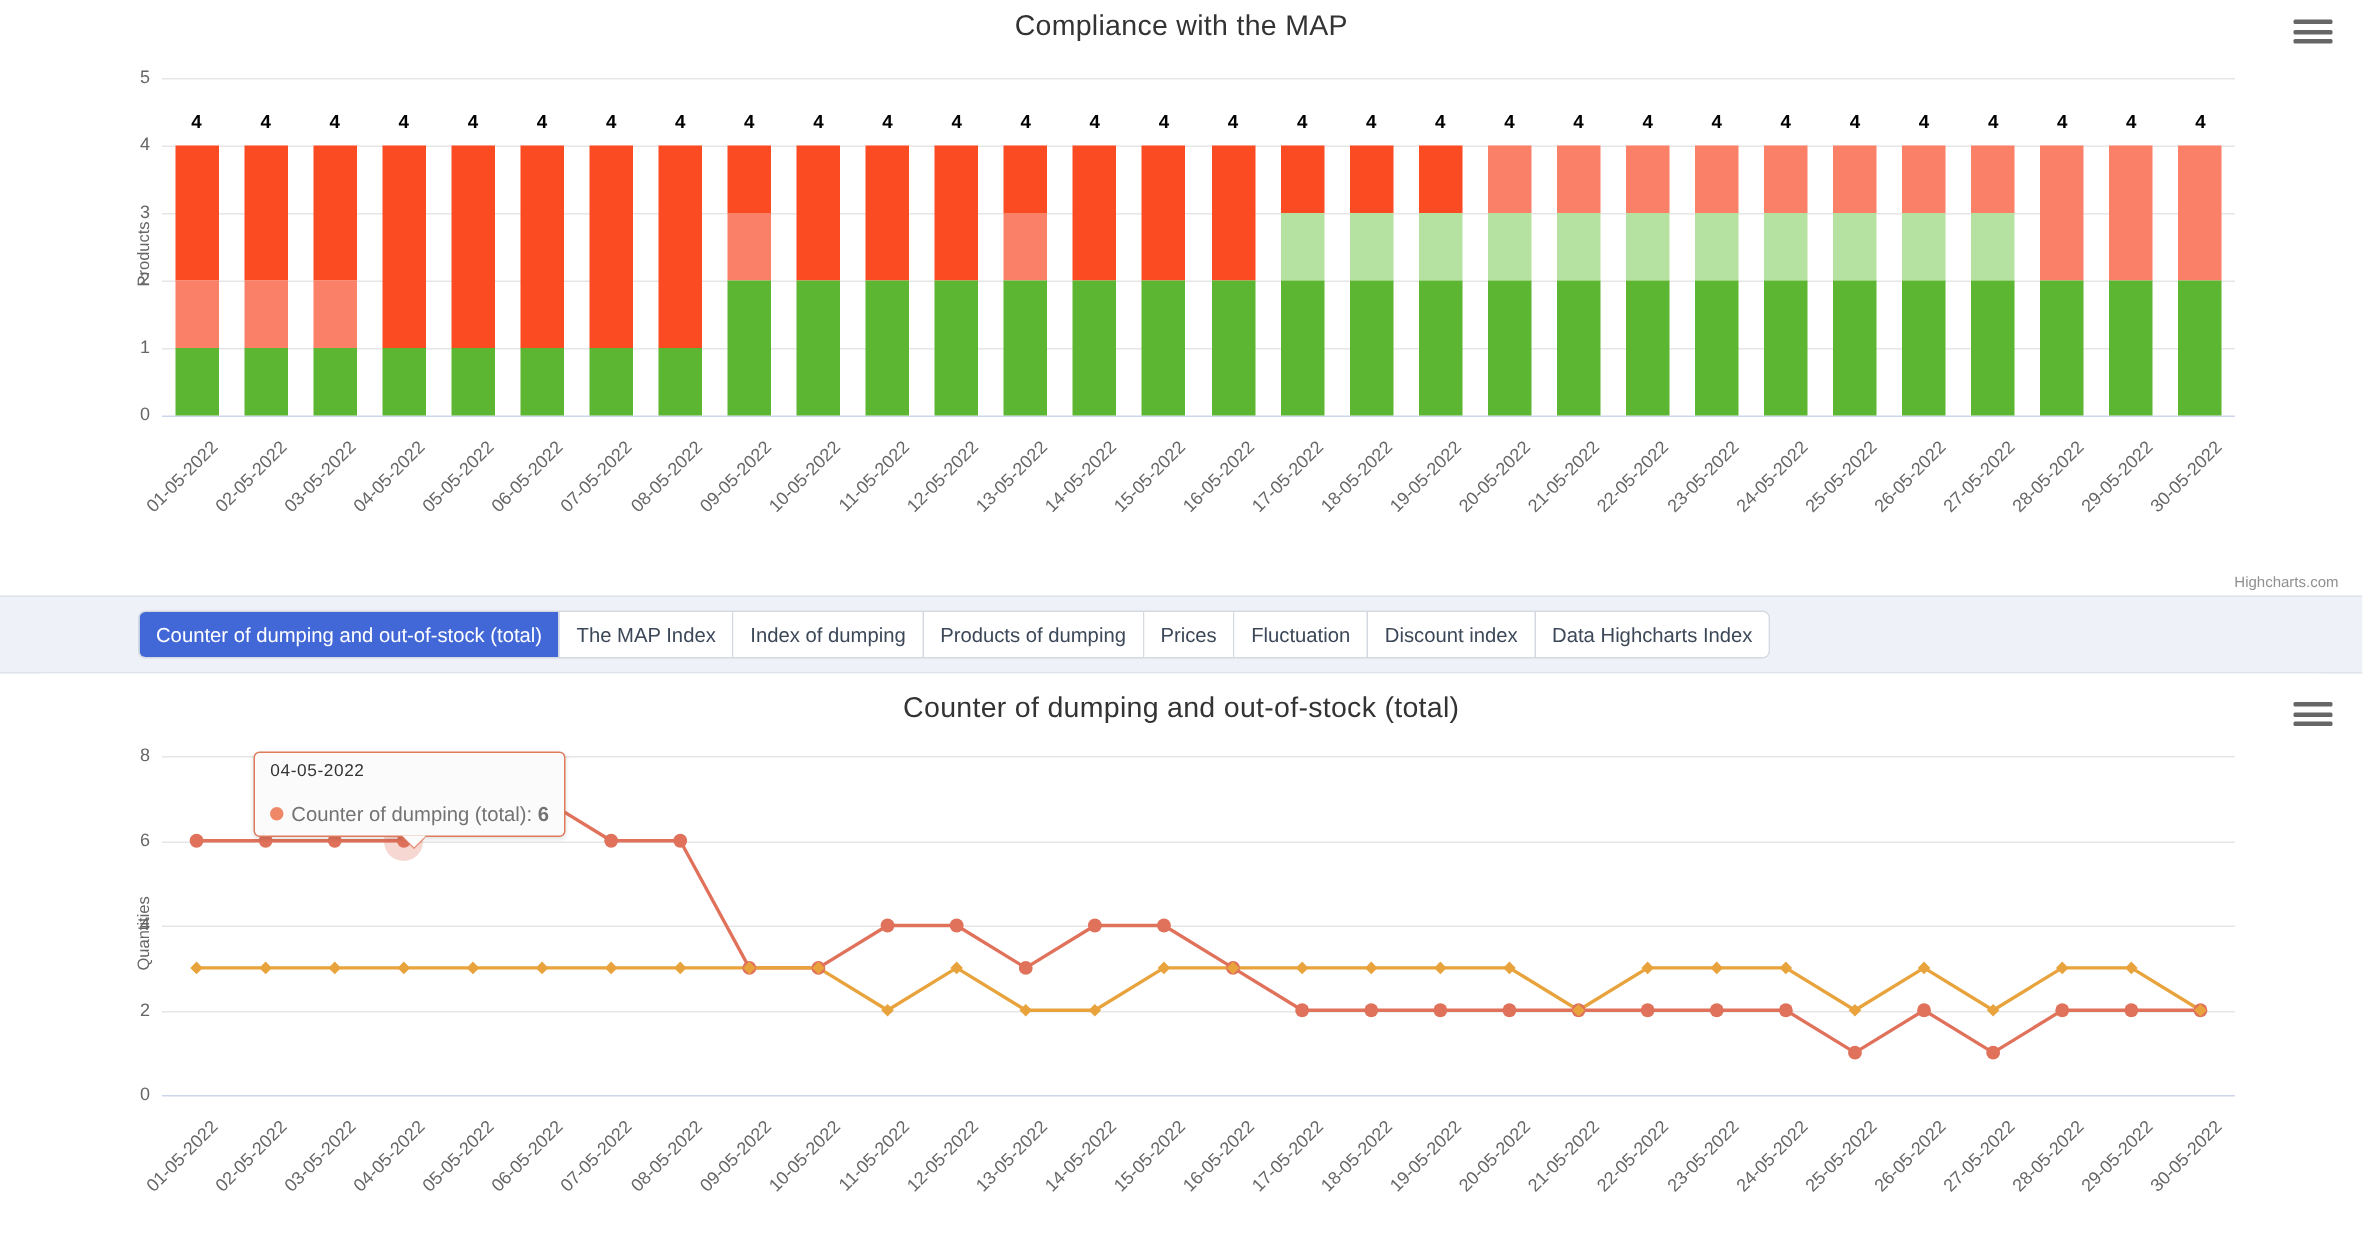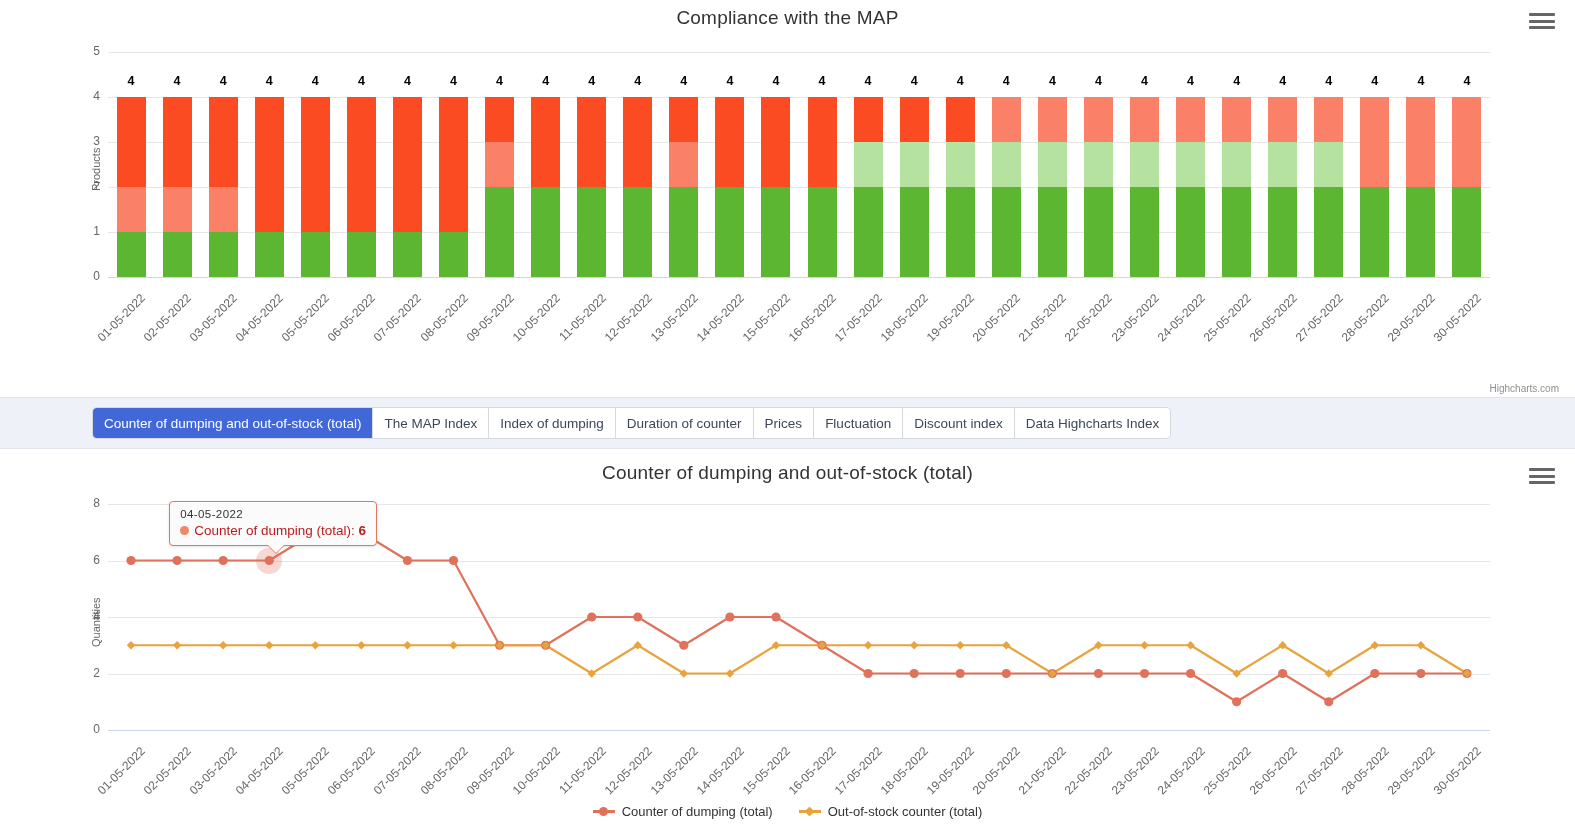--- a/index.html
+++ b/index.html
@@ -141,21 +141,21 @@
     border: 1px solid #e07a5c;
     border-radius: 4px;
     padding: 6px 10px 7px 10px;
     font-size: 12.5px;
     color: #333;
     box-shadow: 0 1px 3px rgba(0,0,0,.12);
     white-space: nowrap;
     z-index: 20;
   }
   .tooltip .tt-date { font-size: 11.5px; color:#333; letter-spacing:.4px; font-family:"Liberation Sans",sans-serif; }
-  .tooltip .tt-row { margin-top: 3px; font-size: 13.5px; color:#b91c1c; }
+  .tooltip .tt-row { margin-top: 15px; font-size: 13.5px; color:#737373; }
   .tooltip .tt-dot { display:inline-block; width:9px;height:9px;border-radius:50%; margin-right:5px; vertical-align:middle;}
   .tooltip .tt-val { font-weight: bold; }
   .tt-arrow {
     position:absolute; bottom:-8px; left: 98px;
     width:0;height:0;
     border-left: 8px solid transparent;
     border-right: 8px solid transparent;
     border-top: 8px solid #fbfbfb;
     filter: drop-shadow(0 1px 0 #e07a5c);
   }
@@ -385,21 +385,21 @@
         <div class="xtick" style="left: 1378.97px; width: 100px; top: 289px;">30-05-2022</div>
       </div>
     <div class="credits" style="top:383px;">Highcharts.com</div>
   </div>
 
   <div class="tabbar">
     <div class="tabs" id="tabStrip">
         <div class="tab active">Counter of dumping and out-of-stock (total)</div>
         <div class="tab">The MAP Index</div>
         <div class="tab">Index of dumping</div>
-        <div class="tab">Duration of counter</div>
+        <div class="tab">Products of dumping</div>
         <div class="tab">Prices</div>
         <div class="tab">Fluctuation</div>
         <div class="tab">Discount index</div>
         <div class="tab">Data Highcharts Index</div>
       </div>
   </div>
 
   <div class="panel" id="linePanel">
     <div class="chart-title" style="position:absolute; left:0; top:13px; width:1575px;">Counter of dumping and out-of-stock (total)</div>
     <div class="burger" style="top:17px;">
@@ -517,29 +517,15 @@
       </div>
 
     <div class="tooltip" id="lineTooltip" style="left: 169.233px; top: 51.5px;">
       <div class="tt-date">04-05-2022</div>
       <div class="tt-row">
         <span class="tt-dot" id="ttDot" style="background: rgb(238, 136, 102);"></span><span>Counter of dumping (total): </span><span class="tt-val">6</span>
       </div>
       <div class="tt-arrow"></div>
     </div>
 
-    <div class="legend" id="lineLegend" style="top:355px;">
-        <div class="legend-item">
-          <span class="legend-line" style="background: rgb(224, 113, 90); position: relative;">
-            <span style="position: absolute; left: 50%; top: 50%; width: 9px; height: 9px; margin: -4.5px 0px 0px -4.5px; background: rgb(224, 113, 90); border-radius: 50%;"></span>
-          </span>
-          <span>Counter of dumping (total)</span>
-        </div>
-        <div class="legend-item">
-          <span class="legend-line diamond" style="background: rgb(232, 163, 61); position: relative;">
-            <span style="position: absolute; left: 50%; top: 50%; background: rgb(232, 163, 61); transform: rotate(45deg); width: 7px; height: 7px; margin: -3.5px 0px 0px -3.5px; border-radius: 1px;"></span>
-          </span>
-          <span>Out-of-stock counter (total)</span>
-        </div>
-      </div>
   </div>
 
 </div>
 
 </body></html>

